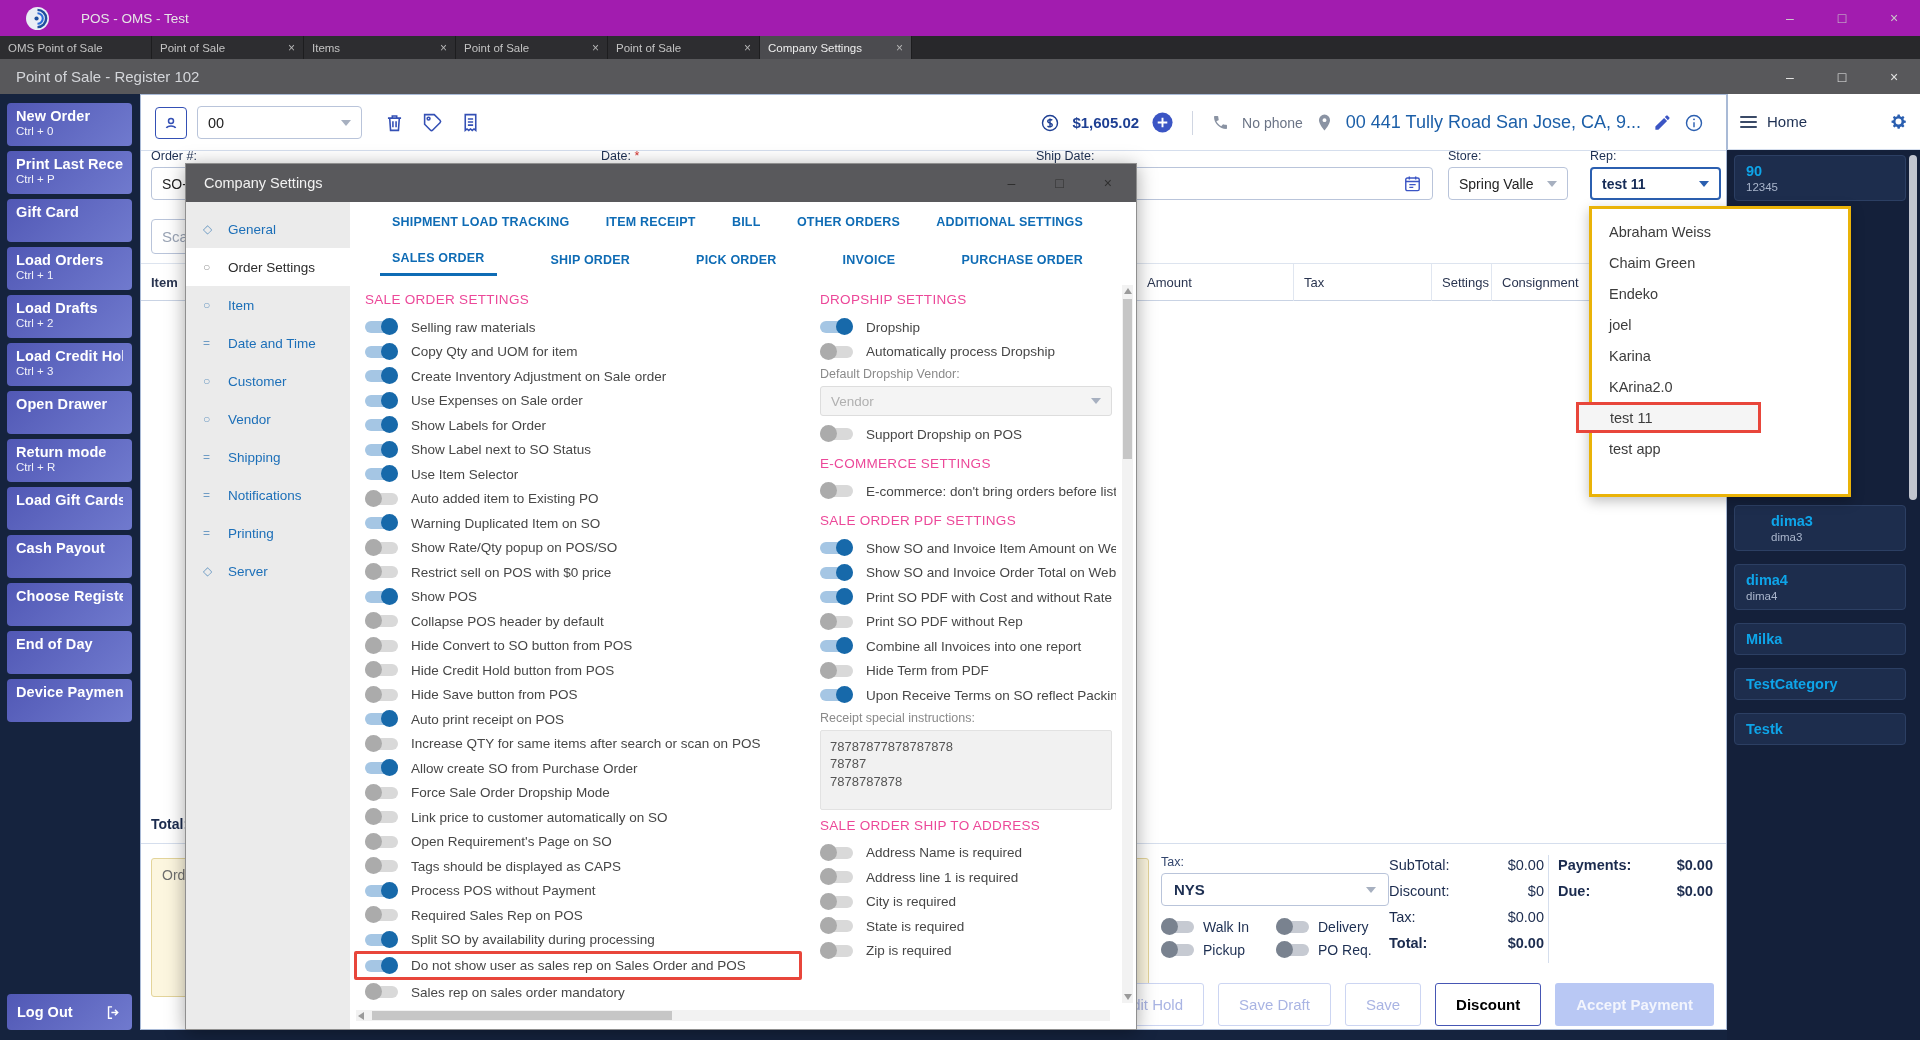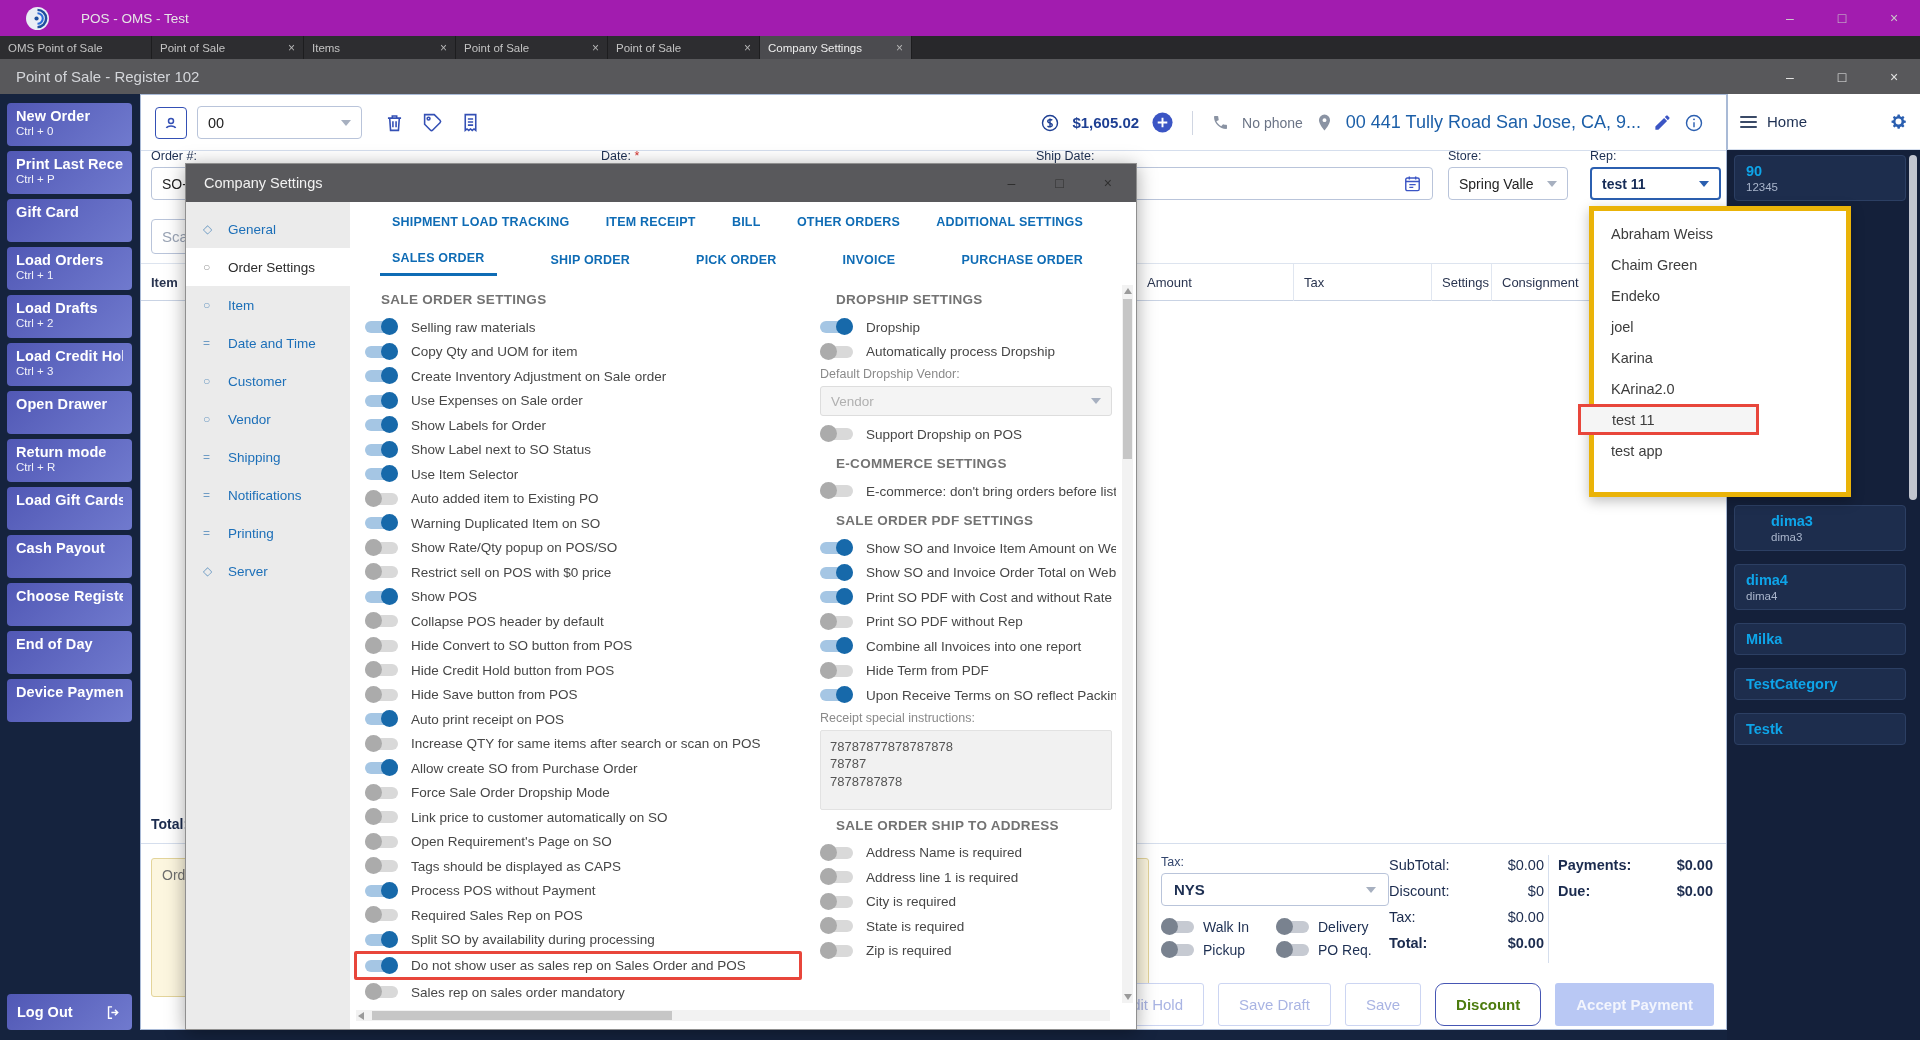--- a/index.html
+++ b/index.html
@@ -106,21 +106,21 @@
 
   .totals { position:absolute; top:762px; font-size:14.5px; color:#1b2b4e; }
   .trow { display:flex; justify-content:space-between; width:155px; margin-bottom:10px; }
   .trow.b { font-weight:700; }
   .tot-div { position:absolute; left:1407px; top:760px; width:1px; height:108px; background:#d5deed; }
 
   .btnrow { position:absolute; right:12px; top:888px; height:43px; display:flex; gap:14px; }
   .pbtn { height:43px; border-radius:3px; font-size:15px; display:flex; align-items:center; justify-content:center;
     padding:0 20px; cursor:pointer; border:1px solid transparent; font-family:inherit; background:#fff; }
   .pbtn.ghost { border-color:#ccd5f2; color:#a9b4e3; }
-  .pbtn.outline { border-color:#4656b4; color:#4d7c0f; font-weight:700;border-radius:9px; }
+  .pbtn.outline { border-color:#4656b4; color:#000000; font-weight:700; }
   .pbtn.filled { background:#b9c8f4; color:#f3f5fd; font-weight:600; }
   .pbtn.stub { width:58px; padding:0; border-color:#ccd5f2; }
 
   
   .rightpanel { width:193px; flex:none; background:#14203a; position:relative; }
   .rp-head { height:56px; background:#fff; border-bottom:1px solid #d5deed; border-left:1px solid #a9bad6;
     display:flex; align-items:center; padding:0 12px; }
   .burger { width:17px; display:flex; flex-direction:column; gap:3px; cursor:pointer; }
   .burger i { height:2px; background:#3a4a67; border-radius:1px; }
   .rp-home { margin-left:10px; font-size:15px; color:#1d2f52; }
@@ -148,21 +148,21 @@
   .nav-item.selected { background:#fff; color:#2b2b2b; }
   .nav-item.selected .g { color:#9a9a9a; }
   .dlg-tabs { position:absolute; left:164px; top:38px; right:15px; }
   .tabrow { display:flex; justify-content:space-between; padding:0 26px 0 30px; height:38px; align-items:center; }
   .dtab { color:#0f6cb5; font-weight:700; font-size:12.5px; letter-spacing:.2px; white-space:nowrap;
     cursor:pointer; padding:9px 12px 8px; }
   .dtab.active { border-bottom:3px solid #0f6cb5; }
   .dlg-content { position:absolute; left:164px; top:121px; right:20px; bottom:22px; overflow:hidden; display:flex; }
   .col-l { width:452px; flex:none; padding-left:15px; }
   .col-r { width:305px; flex:none; margin-left:18px; overflow:hidden; }
-  .sec-h { font-size:13.5px; color:#737373; font-weight:700; letter-spacing:.3px; margin:7px 16px 11px; white-space:nowrap; }
+  .sec-h { font-size:13.5px; color:#ec4899; font-weight:400; letter-spacing:.3px; margin:7px 0 11px; white-space:nowrap; }
   .sec-h.mt { margin-top:13px; }
   .row { display:flex; align-items:center; gap:13px; height:18px; margin-bottom:6.5px;
     font-size:13.5px; color:#474747; white-space:nowrap; }
   .row.hl { border:3px solid #e8463b; border-radius:2px; background:#fff; height:auto;
     padding:4px 40px 4px 8px; margin:-4px 0 3px -11px; }
   .minor-label { font-size:12.5px; color:#8a8a8a; margin:3px 0 5px; }
   .vendor-sel { width:292px; height:30px; background:#f4f4f4; border:1px solid #ddd; border-radius:3px;
     display:flex; align-items:center; padding:0 10px; color:#b0b0b0; font-size:13.5px; margin:2px 0 9px; }
   .instr { width:292px; height:80px; background:#f1f1f1; border:1px solid #e2e2e2; border-radius:2px;
     padding:7px 9px; font-size:13px; color:#555; white-space:pre-line; line-height:1.35; margin-bottom:8px; overflow:hidden; }
@@ -171,21 +171,21 @@
   .arr { position:absolute; left:2px; width:0; height:0; border-left:4px solid transparent; border-right:4px solid transparent; }
   .arr.up { top:3px; border-bottom:6px solid #9a9a9a; }
   .arr.dn { bottom:3px; border-top:6px solid #9a9a9a; }
   .dlg-hscroll { position:absolute; left:170px; right:26px; bottom:8px; height:11px; background:#f2f2f2; }
   .dlg-hscroll .thumb { position:absolute; top:1px; bottom:1px; left:16px; width:300px; background:#c6c6c6; }
   .arr.l { top:2px; border-top:4px solid transparent; border-bottom:4px solid transparent;
     border-right:6px solid #9a9a9a; border-left:none; }
 
   
   .repdrop { position:absolute; left:1589px; top:206px; width:262px; height:291px; background:#fff;
-    border:5px solid #eab308; box-shadow:0 4px 12px rgba(0,0,0,.25); z-index:40; padding-top:7px; }
+    border:3px solid #eab308; box-shadow:0 4px 12px rgba(0,0,0,.25); z-index:40; padding-top:7px; }
   .ritem { height:31px; display:flex; align-items:center; padding-left:17px; font-size:14.5px; color:#3c3c3c; cursor:pointer; }
   .ritem.hl { background:#f5f5f5; border:3px solid #e8463b; margin-left:-16px; margin-right:87px; padding-left:31px; }
 
   svg { display:block; }
 </style>
 </head>
 <body>
 
 <div class="screen">
 

